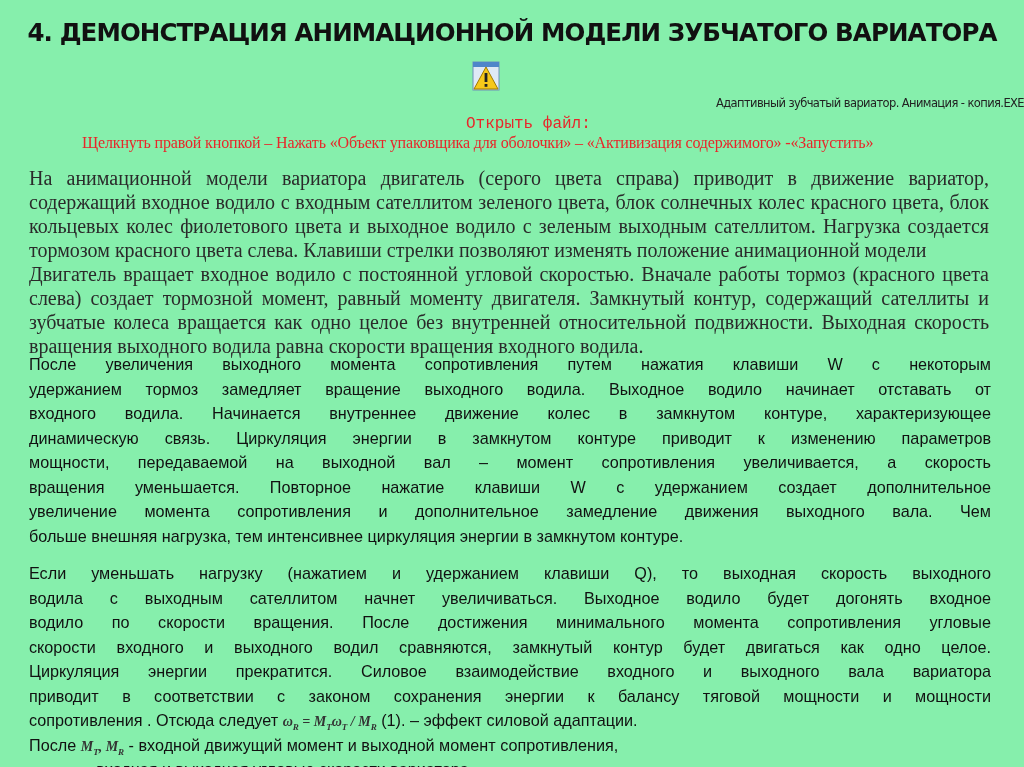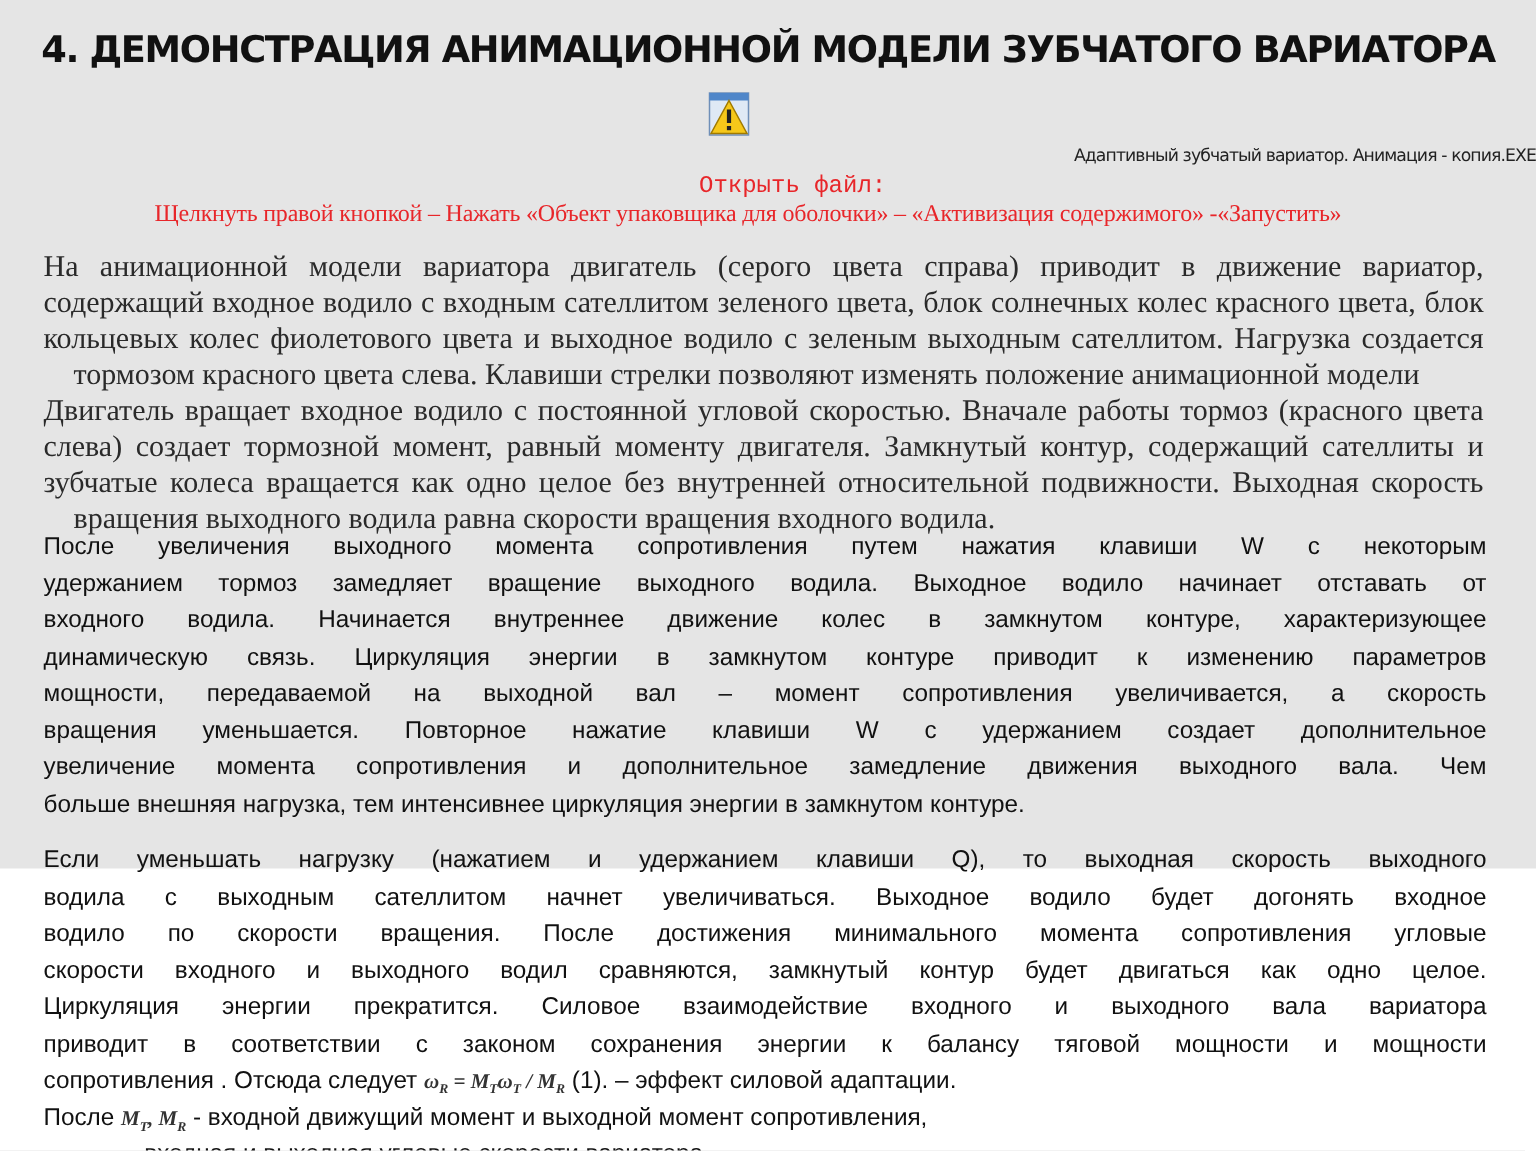--- a/index.html
+++ b/index.html
@@ -1,20 +1,20 @@
 <!DOCTYPE html>
 <html><head>
   <meta charset="utf-8">
   <style>
     html, body { margin: 0; padding: 0; }
     body {
       width: 1024px; height: 767px; background: #ffffff; overflow: hidden;
       position: relative; color: #1a1a1a;
     }
-    .slide { position: absolute; left: 0; top: 0; width: 1024px; height: 579px; background: #e5e5e5; }
+    .slide { position: absolute; left: 0; top: 0; width: 1024px; height: 767px; background: #86efac; }
     .title {
       position: absolute; left: 0; top: 18px; width: 1024px; text-align: center;
       font-family: "DejaVu Sans", sans-serif; font-weight: bold; font-size: 24.5px;
       letter-spacing: -0.9px; color: #111; white-space: nowrap;
     }
     .file-icon {
       position: absolute; left: 470px; top: 60px; width: 32px; height: 32px;
     }
     .file-label {
       position: absolute; left: 0; top: 96px; width: 1024px; text-align: right;
@@ -22,28 +22,27 @@
       padding-left: 12px; box-sizing: border-box;
     }
     .red1 {
       position: absolute; left: 466px; top: 115px;
       font-family: Liberation Mono, monospace; font-size: 16px; color: #e8262a; white-space: nowrap;
     }
     .red2 {
       position: absolute; left: 82px; top: 134px;
       font-family: "Liberation Serif", serif; font-size: 16px; color: #e8262a; white-space: nowrap;
       letter-spacing: -0.15px;
-      margin-left: 21px;
     }
     .serif-block {
       position: absolute; left: 29px; top: 166px; width: 960px;
       font-family: "Liberation Serif", serif; font-size: 20px; line-height: 24px; color: #2a2a2a;
     }
     .serif-block .ln { display: block; white-space: nowrap; text-align: justify; text-align-last: justify; height: 24px; }
-    .serif-block .ln.last { text-align-last: left; margin-left: 20px; }
+    .serif-block .ln.last { text-align-last: left; }
     .sans-block {
       position: absolute; left: 29px; width: 962px;
       font-family: "Liberation Sans", sans-serif; font-size: 16.2px; line-height: 24.5px; color: #111;
     }
     .sans-block .ln { display: block; white-space: nowrap; text-align: justify; text-align-last: justify; height: 24.5px; }
     .sans-block .ln.last { text-align-last: left; }
     #block2 { top: 352px; }
     #block3 { top: 549px; margin-top: 12px; }
     .math { font-family: "Liberation Serif", serif; font-style: italic; font-size: 14px; color: #333; font-weight: bold; }
     .math sub { font-size: 9px; }

